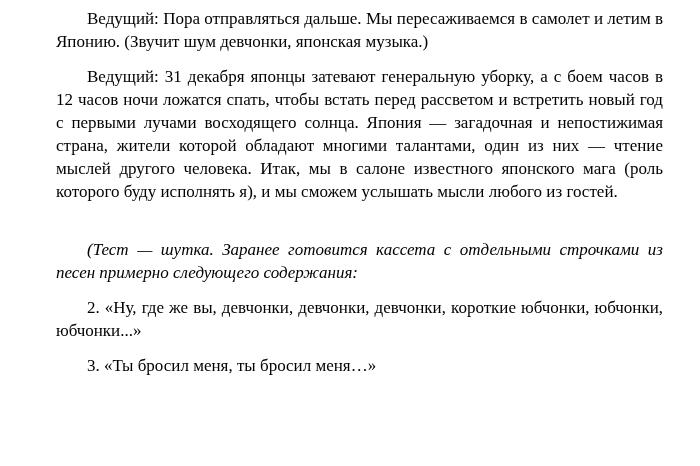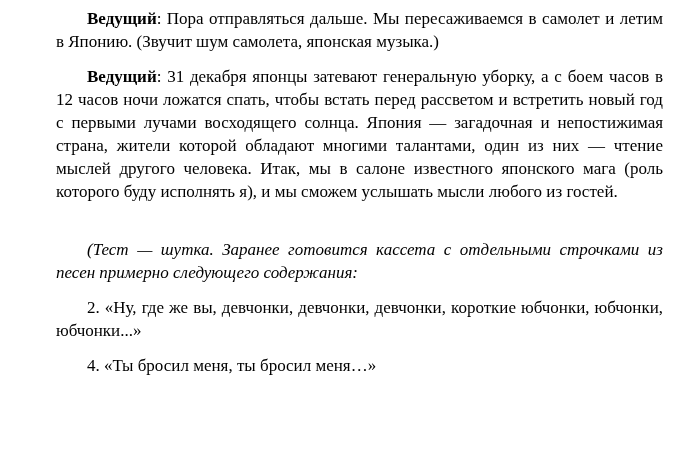--- a/index.html
+++ b/index.html
@@ -19,37 +19,37 @@
     font-size: 17px;
     line-height: 23px;
     overflow: hidden;
   }
   .para {
     margin: 0 0 12px 0;
     text-indent: 31px;
     text-align: justify;
   }
   .para .speaker {
-    font-weight: bold;
+    font-weight: normal;
   }
   .para.stage-direction {
     font-style: italic;
     margin-top: 35px;
   }
 </style>
 </head>
 <body>
 
 <div class="page">
 
-  <p class="para speech"><span class="speaker">Ведущий</span><span>: Пора отправляться дальше. Мы пересаживаемся в самолет и летим в Японию. (Звучит шум самолета, японская музыка.)</span></p>
+  <p class="para speech"><span class="speaker">Ведущий</span><span>: Пора отправляться дальше. Мы пересаживаемся в самолет и летим в Японию. (Звучит шум девчонки, японская музыка.)</span></p>
 
   <p class="para speech"><span class="speaker">Ведущий</span><span>: 31 декабря японцы затевают генеральную уборку, а с боем часов в 12 часов ночи ложатся спать, чтобы встать перед рассветом и встретить новый год с первыми лучами восходящего солнца. Япония — загадочная и непостижимая страна, жители которой обладают многими талантами, один из них — чтение мыслей другого человека. Итак, мы в салоне известного японского мага (роль которого буду исполнять я), и мы сможем услышать мысли любого из гостей.</span></p>
 
   <p class="para stage-direction">(Тест — шутка. Заранее готовится кассета с отдельными строчками из песен примерно следующего содержания:</p>
 
   <p class="para list-item">2. «Ну, где же вы, девчонки, девчонки, девчонки, короткие юбчонки, юбчонки, юбчонки...»</p>
 
 
-  <p class="para list-item">4. «Ты бросил меня, ты бросил меня…»</p>
+  <p class="para list-item">3. «Ты бросил меня, ты бросил меня…»</p>
 
 
 </div>
 
 </body></html>

